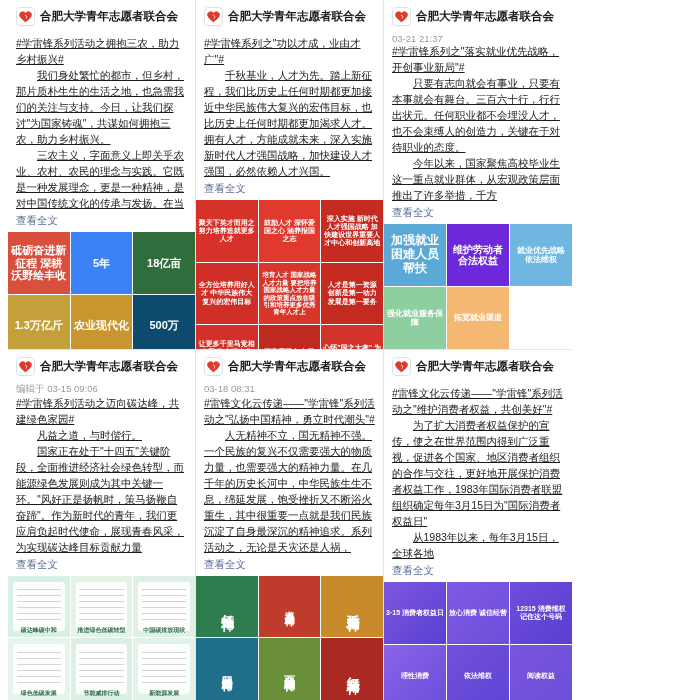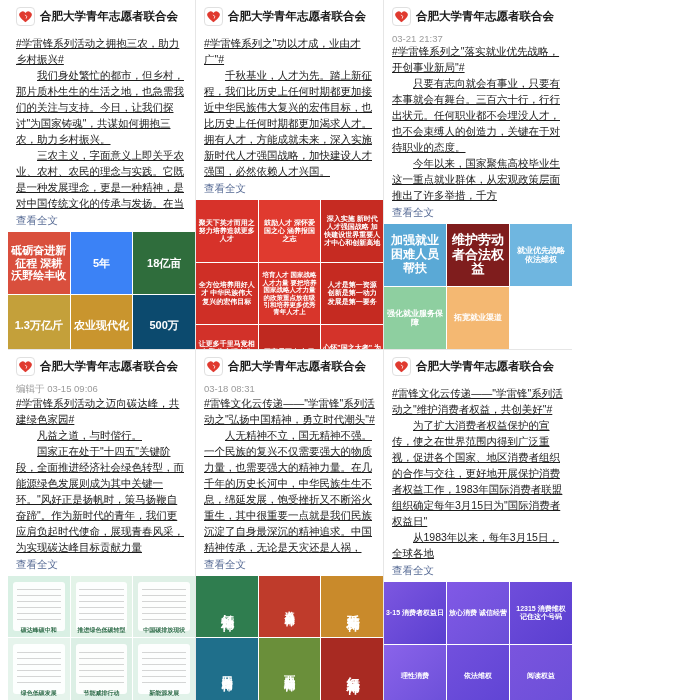--- a/index.html
+++ b/index.html
@@ -223,21 +223,21 @@
       <p>#学雷锋系列之"落实就业优先战略，开创事业新局"#</p>
       <p class="ind">只要有志向就会有事业，只要有本事就会有舞台。三百六十行，行行出状元。任何职业都不会埋没人才，也不会束缚人的创造力，关键在于对待职业的态度。</p>
       <p class="ind">今年以来，国家聚焦高校毕业生这一重点就业群体，从宏观政策层面推出了许多举措，千方</p>
     </div>
     <div class="more">查看全文</div>
     <div class="imgs">
       <div class="tile">
           <div class="tile-in dots" style="background:#5aa9d6;font-size:12px">加强就业困难人员帮扶</div>
         </div>
       <div class="tile">
-          <div class="tile-in dots" style="background:#7f1d1d;font-size:13px">维护劳动者合法权益</div>
+          <div class="tile-in dots" style="background:#6d28d9;font-size:10px">维护劳动者合法权益</div>
         </div>
       <div class="tile">
           <div class="tile-in dots" style="background:#6fb6e0;font-size:8px">就业优先战略 依法维权</div>
         </div>
       <div class="tile">
           <div class="tile-in dots" style="background:#8ecfa0;font-size:8px">强化就业服务保障</div>
         </div>
       <div class="tile">
           <div class="tile-in dots" style="background:#f4b872;font-size:8px">拓宽就业渠道</div>
         </div>
@@ -315,21 +315,21 @@
         <svg width="15" height="15" viewBox="0 0 24 24">
             <path d="M12 21s-7-4.6-9.2-9A5.2 5.2 0 0 1 12 6.5 5.2 5.2 0 0 1 21.2 12C19 16.4 12 21 12 21z" fill="#e03a2f"></path>
             <path d="M11 9.5l3.2 2.2-1.2 3.6" fill="none" stroke="#fff" stroke-width="1.2"></path>
           </svg>
       </span>
       <span class="acct-name">合肥大学青年志愿者联合会</span>
     </div>
     <div class="meta">03-18 08:31</div>
     <div class="body">
       <p>#雷锋文化云传递——"学雷锋"系列活动之"弘扬中国精神，勇立时代潮头"#</p>
-      <p class="ind">人无精神不立，国无精神不强。一个民族的复兴不仅需要强大的物质力量，也需要强大的精神力量。在几千年的历史长河中，中华民族生生不息，绵延发展，饱受挫折又不断浴火重生，其中很重要一点就是我们民族沉淀了自身最深沉的精神追求。中国精神传承，无论是天灾还是人祸，</p>
+      <p class="ind">人无精神不立，国无精神不强。一个民族的复兴不仅需要强大的物质力量，也需要强大的精神力量。在几千年的历史长河中，中华民族生生不息，绵延发展，饱受挫折又不断浴火重生，其中很重要一点就是我们民族沉淀了自身最深沉的精神追求。系列活动之，无论是天灾还是人祸，</p>
     </div>
     <div class="more">查看全文</div>
     <div class="imgs">
       <div class="tile">
           <div class="tile-in stripes" style="background:#2f7d4f">
             <span class="vtext" style="font-size:13px">长征精神</span>
           </div>
         </div>
       <div class="tile">
           <div class="tile-in stripes" style="background:#bf3b2b">

